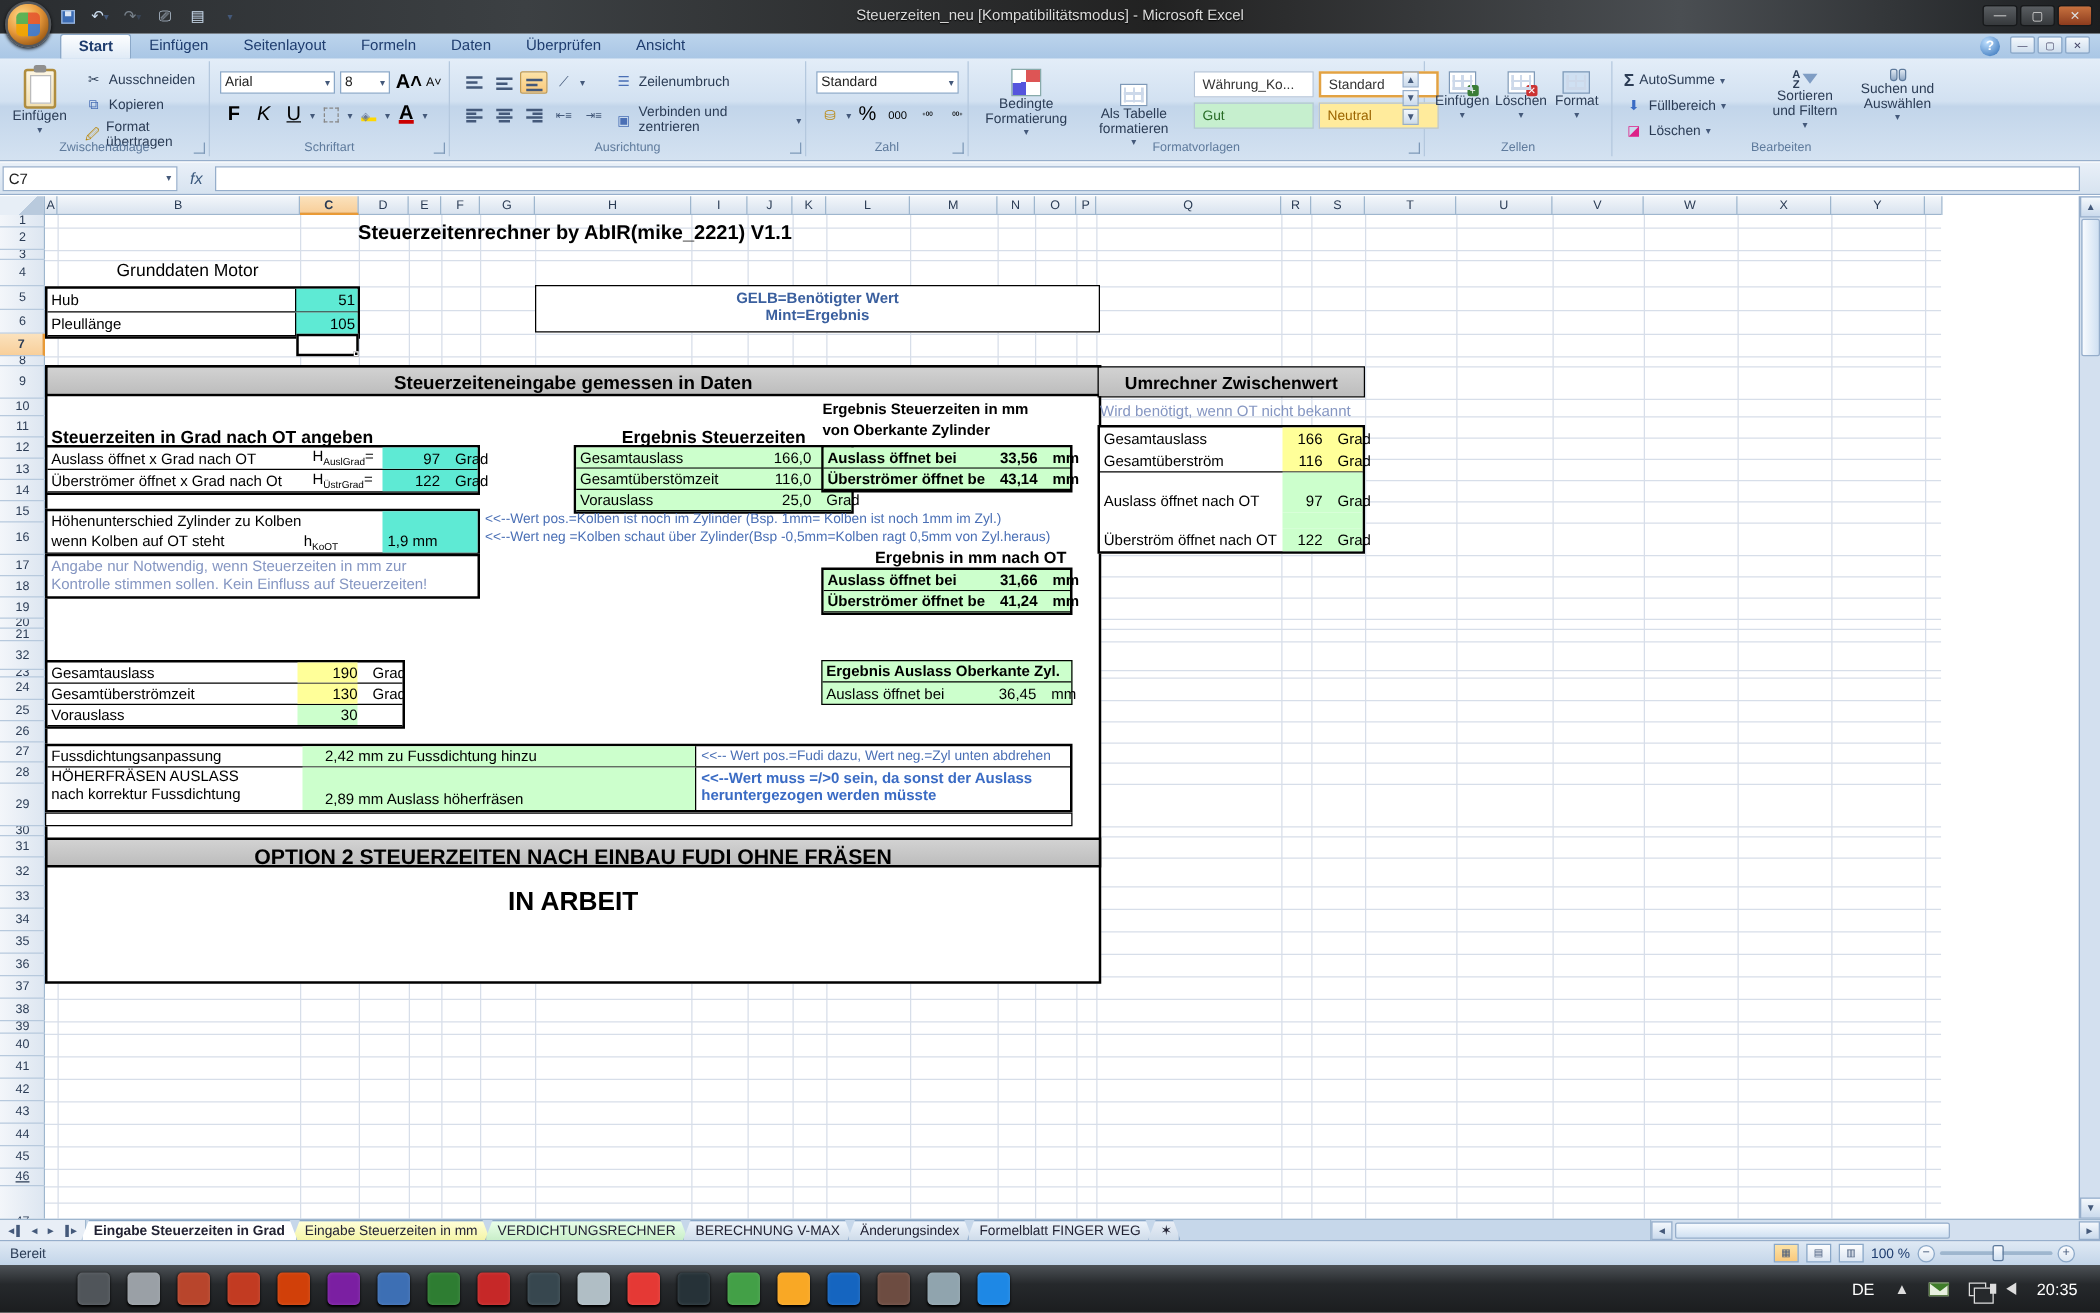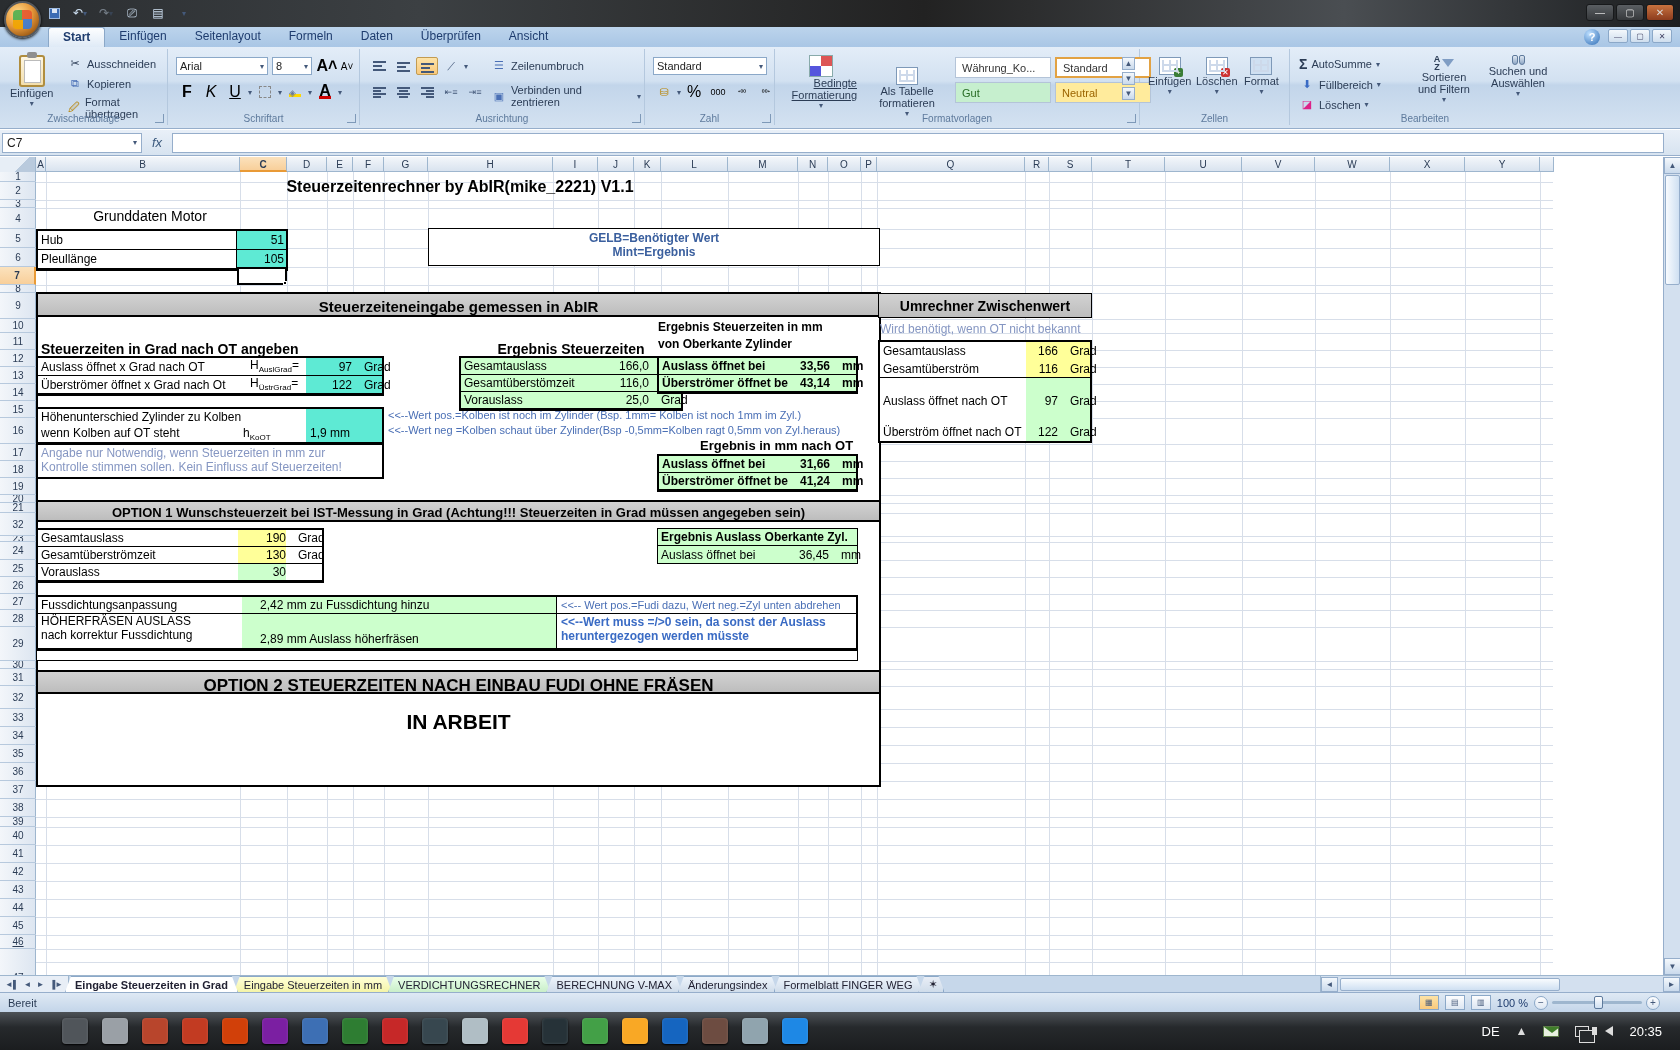--- a/index.html
+++ b/index.html
@@ -159,20 +159,21 @@
           <span class="floppy"></span>
         </span>
       <span class="qbtn">↶<span class="arrow">▾</span></span>
       <span class="qbtn dim">↷<span class="arrow">▾</span></span>
       <span class="qbtn">⎚</span>
       <span class="qbtn">▤</span>
       <span class="qbtn">
           <span class="arrow">▾</span>
         </span>
     </div>
+    <div id="title-text">Steuerzeiten_neu [Kompatibilitätsmodus] - Microsoft Excel</div>
     <div class="winbtns">
       <div class="wb">—</div>
       <div class="wb">▢</div>
       <div class="wb close">✕</div>
     </div>
   </div>
   <div id="orb">
       <span class="glyph"></span>
     </div>
 
@@ -333,21 +334,21 @@
         <span class="tbtn" style="font-size:8px;">⁺⁰⁰</span>
         <span class="tbtn" style="font-size:8px;">⁰⁰⁺</span>
       </div>
       <div class="glabel">Zahl</div>
       <div class="launcher"></div>
     </div>
 
     <div class="rgroup" style="left:775px;width:365px;">
       <div class="bigbtn" style="position:absolute;left:6px;top:4px;width:80px;">
         <span style="width:24px;height:22px;background:conic-gradient(#d55 0 25%,#fff 25% 50%,#55d 50% 75%,#fff 75%);border:1px solid #8aa;"></span>
-        <span style="text-align:right;line-height:12px;text-decoration:underline;">Bedingte Formatierung</span>
+        <span style="text-align:center;line-height:12px;">Bedingte Formatierung</span>
           <span class="arrow">▾</span>
       </div>
       <div class="bigbtn" style="position:absolute;left:90px;top:16px;width:84px;">
         <span class="cellsicon"></span>
         <span style="text-align:center;line-height:12px;">Als Tabelle formatieren</span>
           <span class="arrow">▾</span>
       </div>
       <div style="position:absolute;left:180px;top:8px;display:grid;grid-template-columns:96px 96px;grid-gap:4px;">
           <div class="gal g-white">Währung_Ko...</div>
           <div class="gal g-sel">Standard</div>
@@ -610,21 +611,21 @@
         <span class="fillhandle"></span>
       </div>
 
     <div class="abs thinbox" style="left:428px;top:228px;width:452px;height:38px;background:#fff;text-align:center;">
       <div class="sheet-text blue bold" style="font-size:12px;margin-top:2px;">GELB=Benötigter Wert</div>
       <div class="sheet-text blue bold" style="font-size:12px;">Mint=Ergebnis</div>
     </div>
 
     <div class="abs" style="left:36px;top:292px;width:845px;height:495px;border:2px solid #000;background:#fff;"></div>
 
-    <div class="abs grayhdr bold" style="left:36px;top:292px;width:845px;height:25px;border:2px solid #000;text-align:center;font-size:15px;padding-top:4px;">Steuerzeiteneingabe gemessen in AbIR</div>
+    <div class="abs grayhdr bold" style="left:36px;top:292px;width:845px;height:25px;border:2px solid #000;text-align:center;font-size:15px;padding-top:4px;">Steuerzeiteneingabe gemessen in Daten</div>
 
     <div class="abs sheet-text bold" style="left:41px;top:341px;font-size:14px;">Steuerzeiten in Grad nach OT angeben</div>
 
     <div class="abs blackbox" style="left:36px;top:356px;width:348px;background:#fff;">
   <div class="cellrow sep" style="height:18px;">
     <span class="cl">Auslass öffnet x Grad nach OT</span>
     <span style="width:56px;"><span>H</span><sub>AuslGrad</sub><span>=</span></span>
     <span class="yellow" style="width:76px;height:100%;display:flex;align-items:center;">
       <span class="cv" style="flex:1;">97</span>
             <span class="cu" style="width:30px;">Grad</span>
@@ -753,21 +754,20 @@
 
   <div class="cellrow u-green">
     <span class="cl">Überström öffnet nach OT</span>
     <span class="uval" style="width:64px;height:100%;display:flex;align-items:center;">
       <span class="cv" style="flex:1;">122</span>
             <span class="cu" style="width:32px;">Grad</span>
     </span>
   </div>
 </div>
 
-    <div class="abs grayhdr bold" style="left:36px;top:500px;width:845px;height:22px;border:2px solid #000;text-align:center;font-size:13px;padding-top:3px;">OPTION 1 Wunschsteuerzeit bei IST-Messung in Grad (Achtung!!! Steuerzeiten in Grad müssen angegeben sein)</div>
     <div class="abs blackbox" style="left:36px;top:528px;width:288px;background:#fff;">
   <div class="cellrow sep v-yellow" style="height:17px;">
     <span class="cl">Gesamtauslass</span>
     <span class="vcell cv" style="width:48px;height:100%;padding-top:1px;">190</span>
     <span class="cu" style="width:36px;">Grad</span>
   </div>
 
   <div class="cellrow sep v-yellow" style="height:17px;">
     <span class="cl">Gesamtüberströmzeit</span>
     <span class="vcell cv" style="width:48px;height:100%;padding-top:1px;">130</span>

